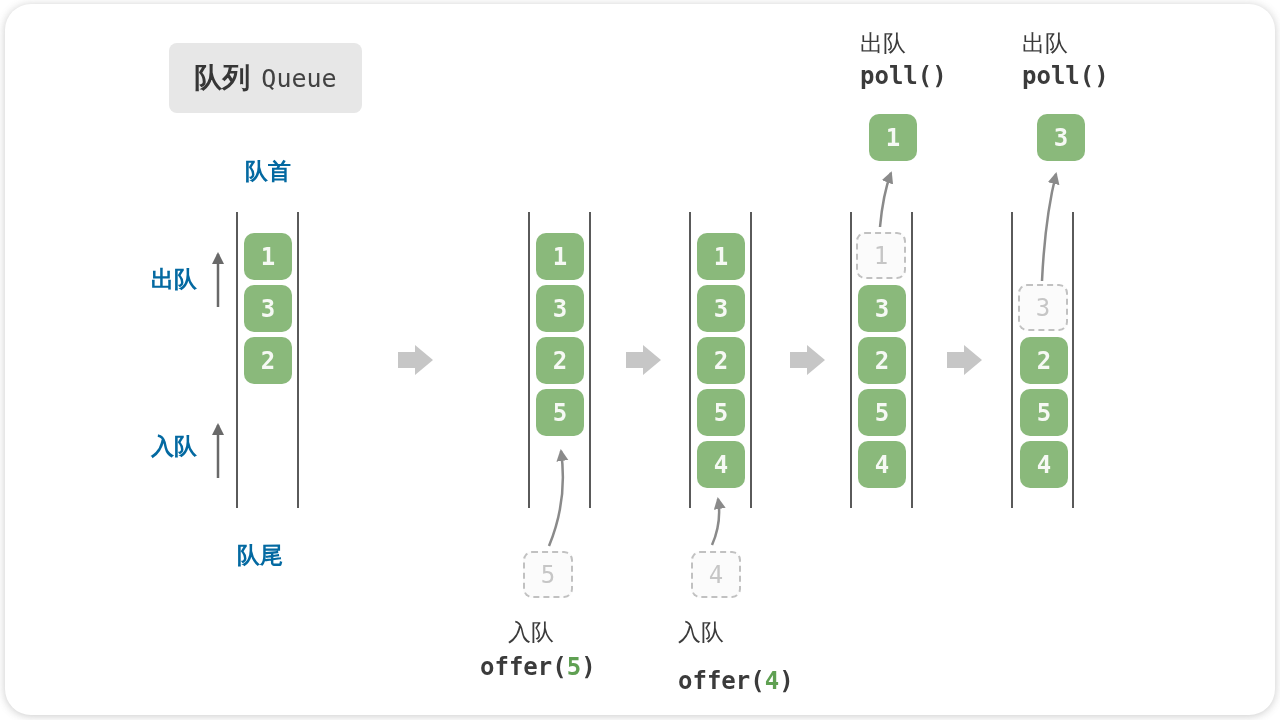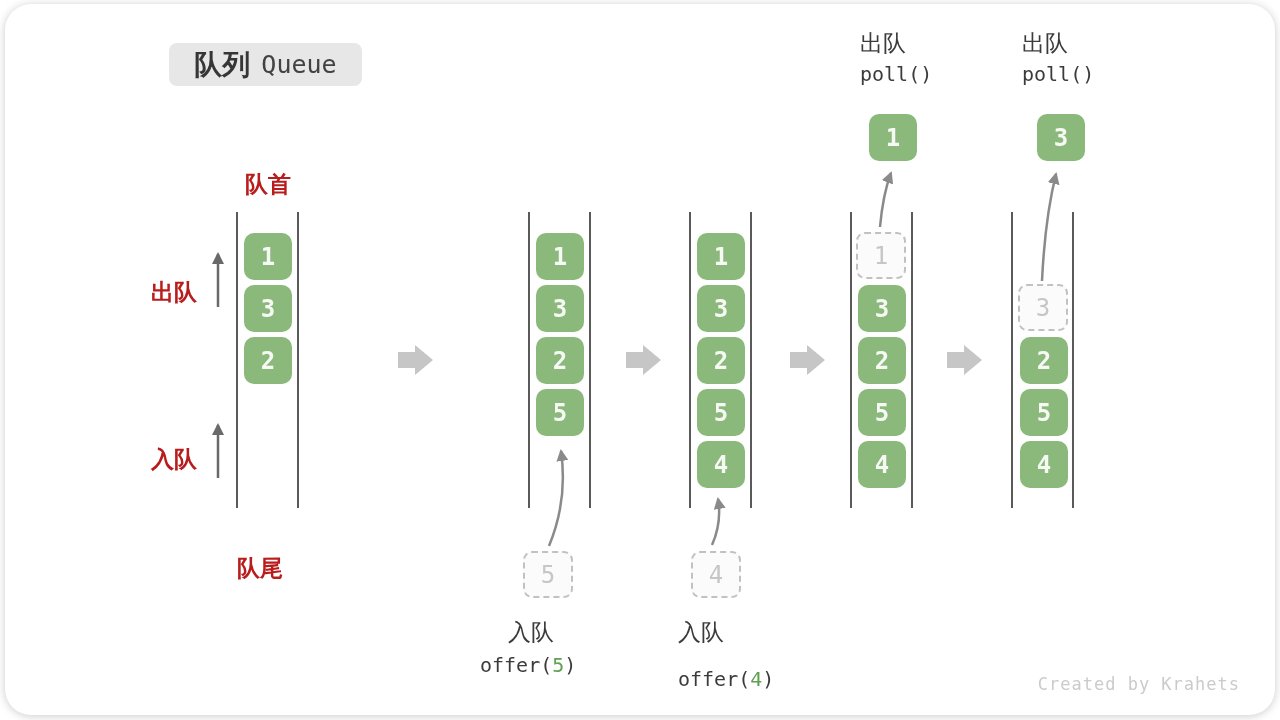--- a/index.html
+++ b/index.html
@@ -2,37 +2,37 @@
 <html><head>
 <meta charset="utf-8">
 <style>
   html,body{margin:0;padding:0;background:#ffffff;}
   #stage{position:relative;width:1280px;height:720px;overflow:hidden;
          font-family:"Liberation Sans","DejaVu Sans",sans-serif;color:#3b3b3b;}
   #card{position:absolute;left:5px;top:4px;right:5px;bottom:5px;background:#ffffff;
         border-radius:26px;box-shadow:0 1px 9px rgba(90,90,90,0.32);}
   .abs{position:absolute;}
   
-  #badge{left:169px;top:43px;width:193px;height:43px;background:#e7e7e7;border-radius:8px;
+  #badge{left:169px;top:43px;width:193px;height:70px;background:#e7e7e7;border-radius:8px;
          display:flex;align-items:center;justify-content:center;gap:11px;}
   #badge .zh{font-weight:700;font-size:28px;color:#363636;}
   #badge .en{font-family:"DejaVu Sans Mono","Liberation Mono",monospace;font-size:25px;color:#424242;}
   
   .vline{position:absolute;top:212px;height:296px;width:2px;background:#5a5a5a;}
   
   .qbox{position:absolute;width:48px;height:47px;background:#8ab97b;border-radius:10px;
         display:flex;align-items:center;justify-content:center;color:#f6f9f4;
         font-family:"DejaVu Sans Mono","Liberation Mono",monospace;font-size:24px;font-weight:700;}
   .gbox{position:absolute;width:46px;height:43px;background:#fbfbfb;border:2.5px dashed #c1c1c1;
         border-radius:9px;display:flex;align-items:center;justify-content:center;color:#c6c6c6;
         font-family:"DejaVu Sans Mono","Liberation Mono",monospace;font-size:24px;font-weight:400;}
   
-  .cjk-bold{font-weight:700;font-size:23px;color:#b91c1c;margin-top:13px;}
+  .cjk-bold{font-weight:700;font-size:23px;color:#0369a1;}
   .cjk{font-weight:500;font-size:23px;color:#3b3b3b;}
-  .code{font-family:"DejaVu Sans Mono","Liberation Mono",monospace;font-size:20px;color:#3b3b3b;font-weight:400;}
+  .code{font-family:"DejaVu Sans Mono","Liberation Mono",monospace;font-size:24px;color:#3b3b3b;font-weight:700;}
   .code .garg{color:#5fa052;}
   #credit{right:40px;top:674px;font-family:"DejaVu Sans Mono","Liberation Mono",monospace;
           font-size:17px;color:#cbcbcb;letter-spacing:1px;}
   svg{position:absolute;left:0;top:0;pointer-events:none;}
 </style>
 </head>
 <body>
 
 <div id="stage">
   <div id="card" class="abs"></div>
@@ -117,14 +117,13 @@
   <div class="vline" style="left:1011px;"></div>
   <div class="vline" style="left:1072px;"></div>
   <div class="abs cjk" style="left:1022px;top:28px;">出队</div>
   <div class="abs code" style="left:1022px;top:62px;">poll()</div>
   <div class="qbox" style="left:1037px;top:114px;">3</div>
   <div class="gbox" style="left:1018px;top:284px;">3</div>
   <div class="qbox" style="left:1020px;top:337px;">2</div>
   <div class="qbox" style="left:1020px;top:389px;">5</div>
   <div class="qbox" style="left:1020px;top:441px;">4</div>
 
-  <div id="credit" class="abs">Created by Krahets</div>
 </div>
 
 </body></html>

